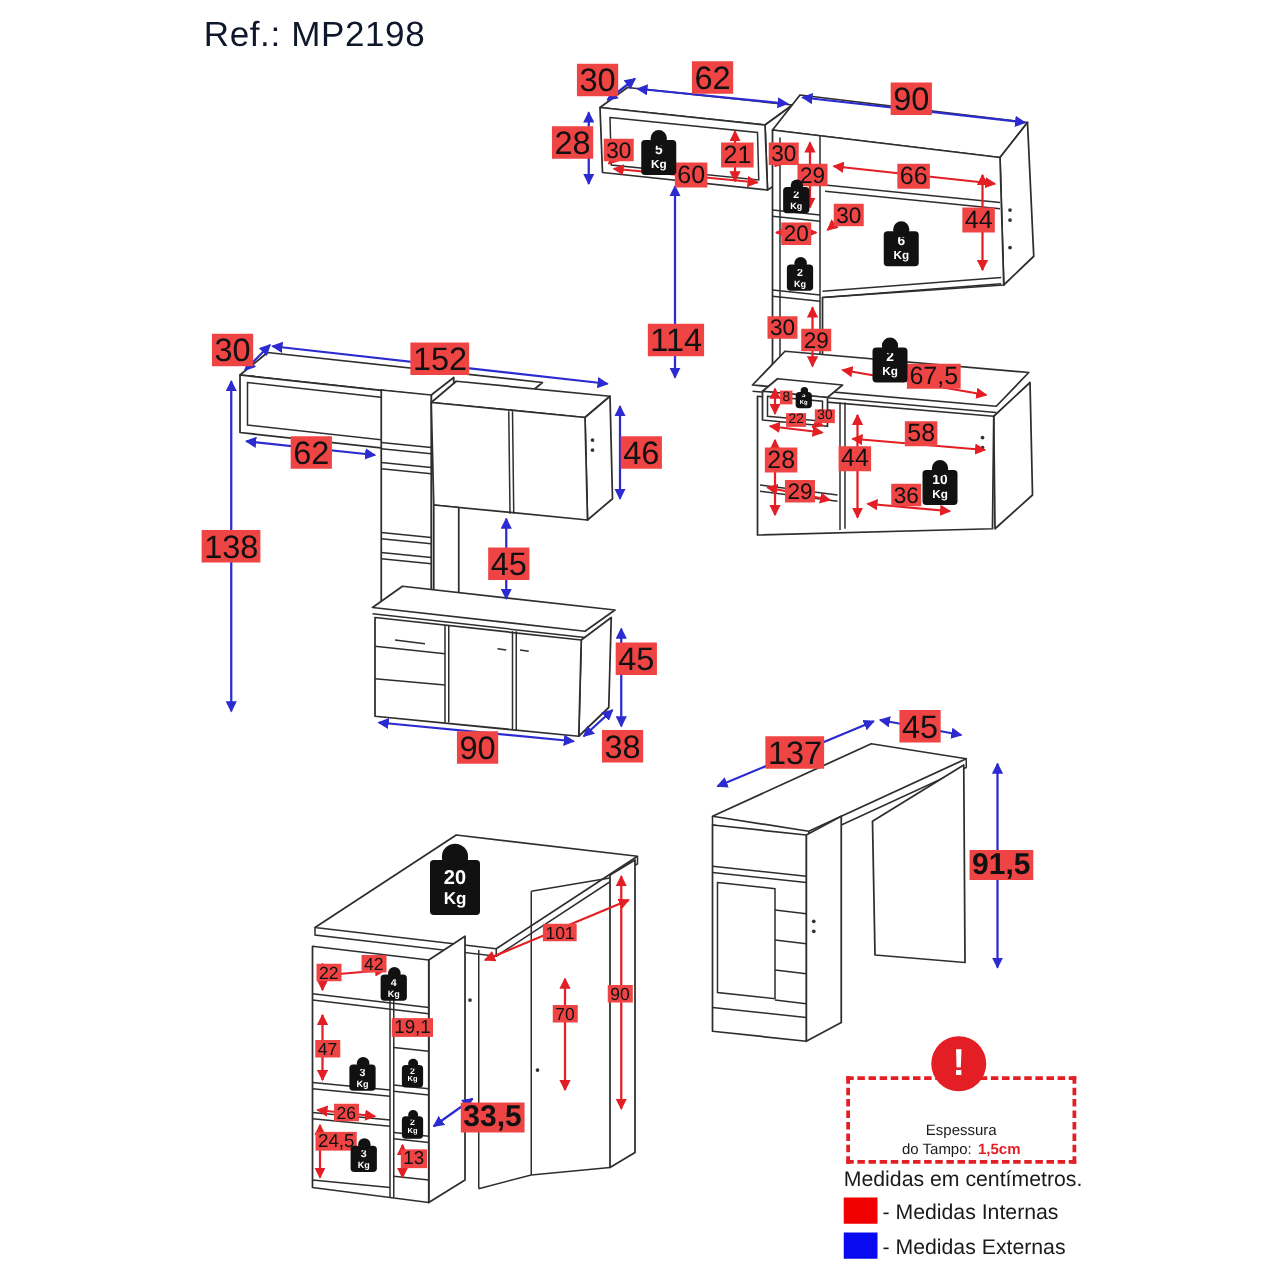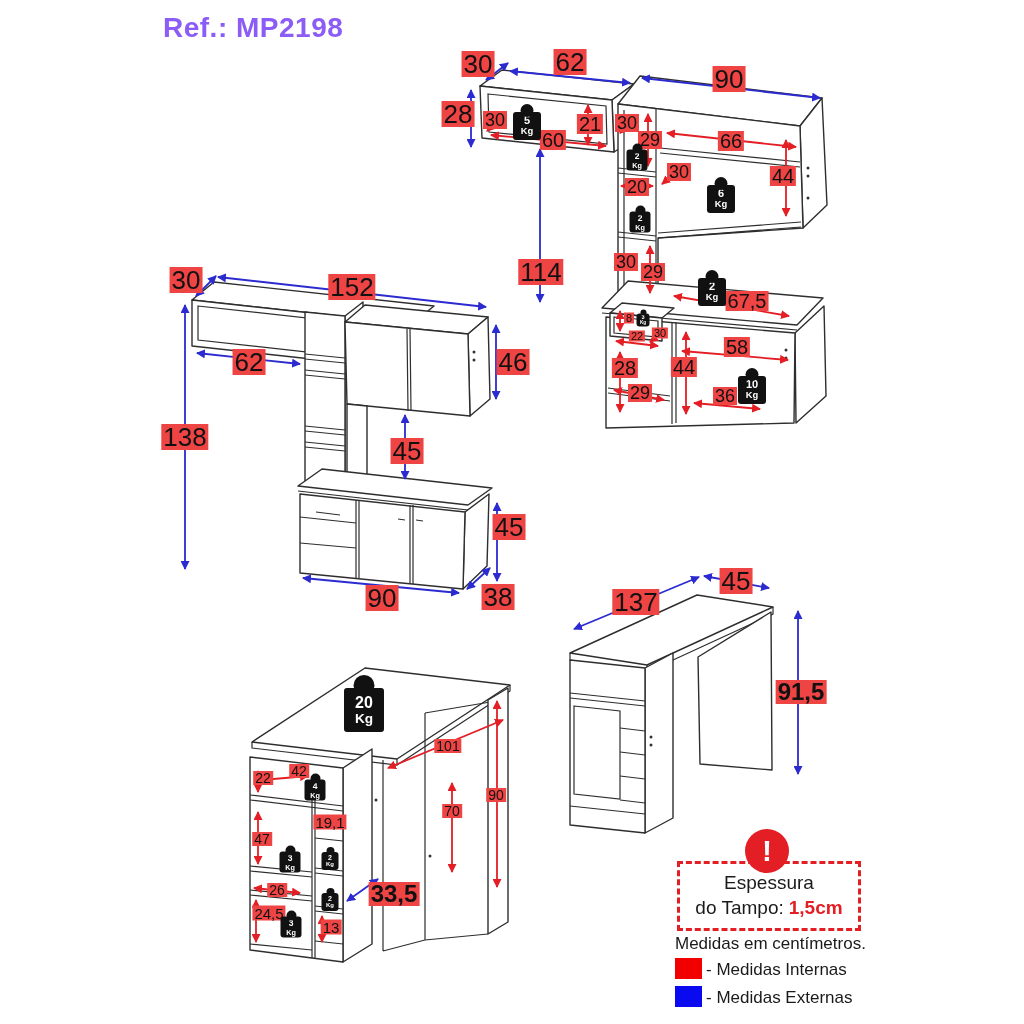--- a/index.html
+++ b/index.html
@@ -4,37 +4,37 @@
 <style>
   html,body{margin:0;padding:0;background:#fff;}
   #stage{position:relative;width:1024px;height:1024px;background:#fff;overflow:hidden;
          font-family:"Liberation Sans", sans-serif;color:#1a1a1a;}
   svg{position:absolute;left:0;top:0;}
   .o{fill:#fff;stroke:#2e2e2e;stroke-width:1.4;stroke-linejoin:round;}
   .l{fill:none;stroke:#2e2e2e;stroke-width:1.2;}
   .dr{stroke:#e31e24;stroke-width:1.8;fill:none;marker-start:url(#aR);marker-end:url(#aR);}
   .db{stroke:#2b2bd0;stroke-width:1.8;fill:none;marker-start:url(#aB);marker-end:url(#aB);}
   .dot{fill:#333;}
-  .title{position:absolute;left:163px;top:12px;font-size:28px;letter-spacing:.5px;color:#8b5cf6;font-weight:bold;}
+  .title{position:absolute;left:163px;top:12px;font-size:28px;letter-spacing:.5px;color:#0f172a;}
   .lbl{position:absolute;transform:translate(-50%,-50%);line-height:1;white-space:nowrap;
        background:#ef4444;padding:0 2px;color:#111;}
   .s26{font-size:26px;} .s24{font-size:24px;font-weight:bold;} .s20{font-size:20px;} .s18{font-size:18px;}
   .s16{font-size:14px;} .s15{font-size:15px;} .s11{font-size:11px;}
   .kett{position:absolute;transform:translate(-50%,-50%);background:#111;color:#fff;text-align:center;
         border-radius:3px;font-weight:bold;line-height:1;display:flex;flex-direction:column;
         align-items:center;justify-content:center;gap:1px;}
   .kett::before{content:"";position:absolute;left:50%;transform:translateX(-50%);background:#111;border-radius:50%;}
   .k-xl{width:40px;height:44px;font-size:16px;} .k-xl::before{width:21px;height:21px;top:-13px;}
   .k-lg{width:28px;height:28px;font-size:11px;} .k-lg::before{width:13px;height:13px;top:-8px;}
   .k-md{width:21px;height:21px;font-size:8.5px;} .k-md::before{width:10px;height:10px;top:-6px;}
   .k-ms{width:17px;height:18px;font-size:7px;} .k-ms::before{width:8px;height:8px;top:-5px;}
   .k-sm{width:13px;height:13px;font-size:5.5px;} .k-sm::before{width:6px;height:6px;top:-4px;}
   .ku{font-size:.85em;}
   #warnbox{position:absolute;left:677px;top:861px;width:178px;height:64px;border:3px dashed #e31e24;
-           display:flex;flex-direction:column;align-items:center;justify-content:center;font-size:19px;line-height:1.3;}
+           display:flex;flex-direction:column;align-items:center;justify-content:flex-end;font-size:12px;line-height:1.3;}
   #warnicon{position:absolute;left:745px;top:829px;width:44px;height:44px;border-radius:50%;background:#e31e24;
             box-shadow:0 0 0 4px #fff;color:#fff;font-weight:bold;font-size:30px;display:flex;
             align-items:center;justify-content:center;}
   .warnval{color:#e31e24;font-weight:bold;margin-left:5px;}
   #note{position:absolute;left:675px;top:934px;font-size:17px;}
   .sw{position:absolute;width:27px;height:21px;}
   #sw-red{left:675px;top:958px;background:#f20000;}
   #sw-blue{left:675px;top:986px;background:#0a0af0;}
   .legtxt{position:absolute;left:706px;font-size:17px;}
 </style>

